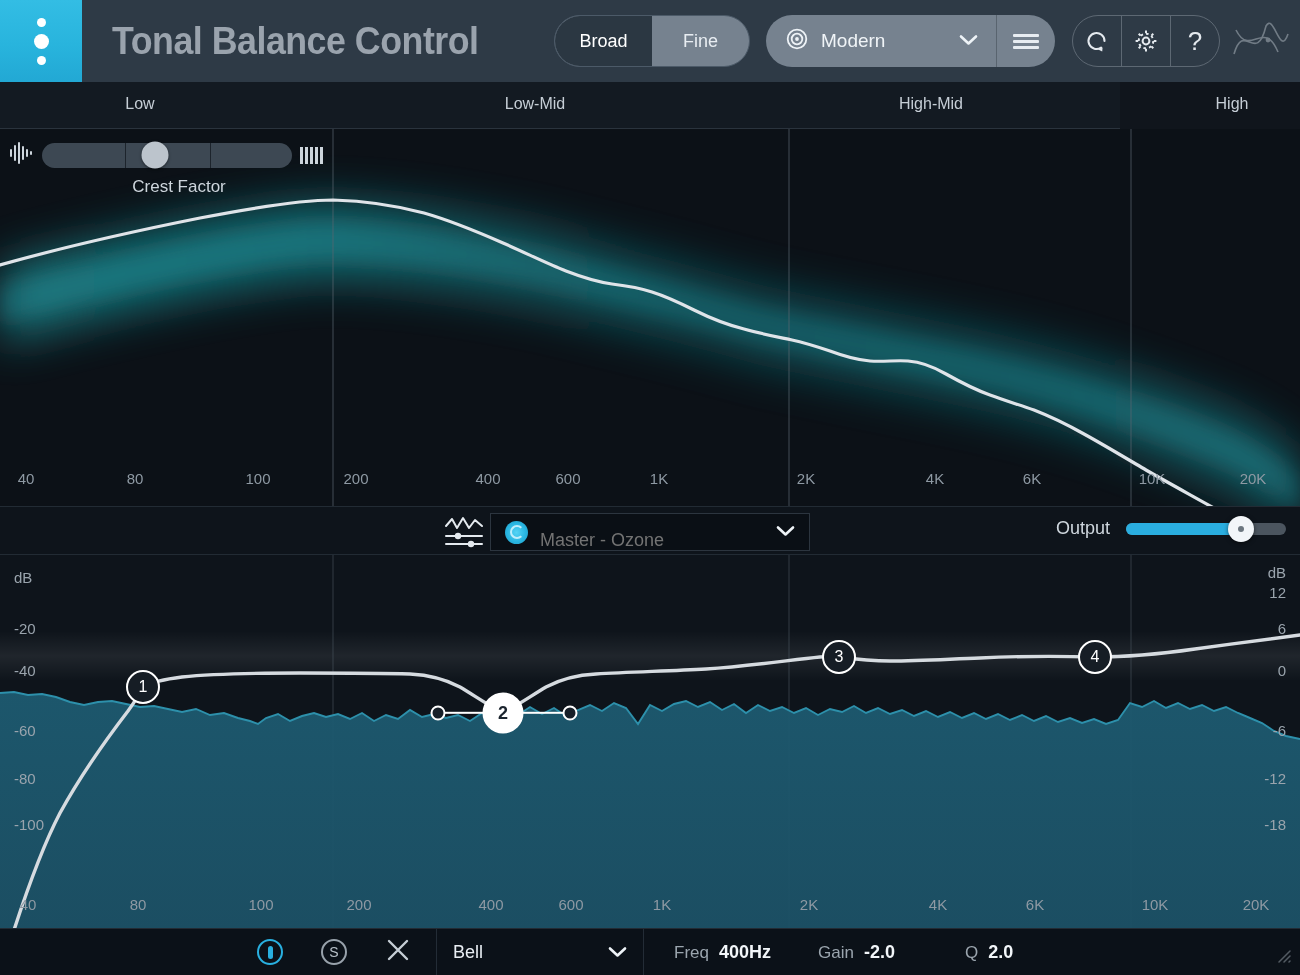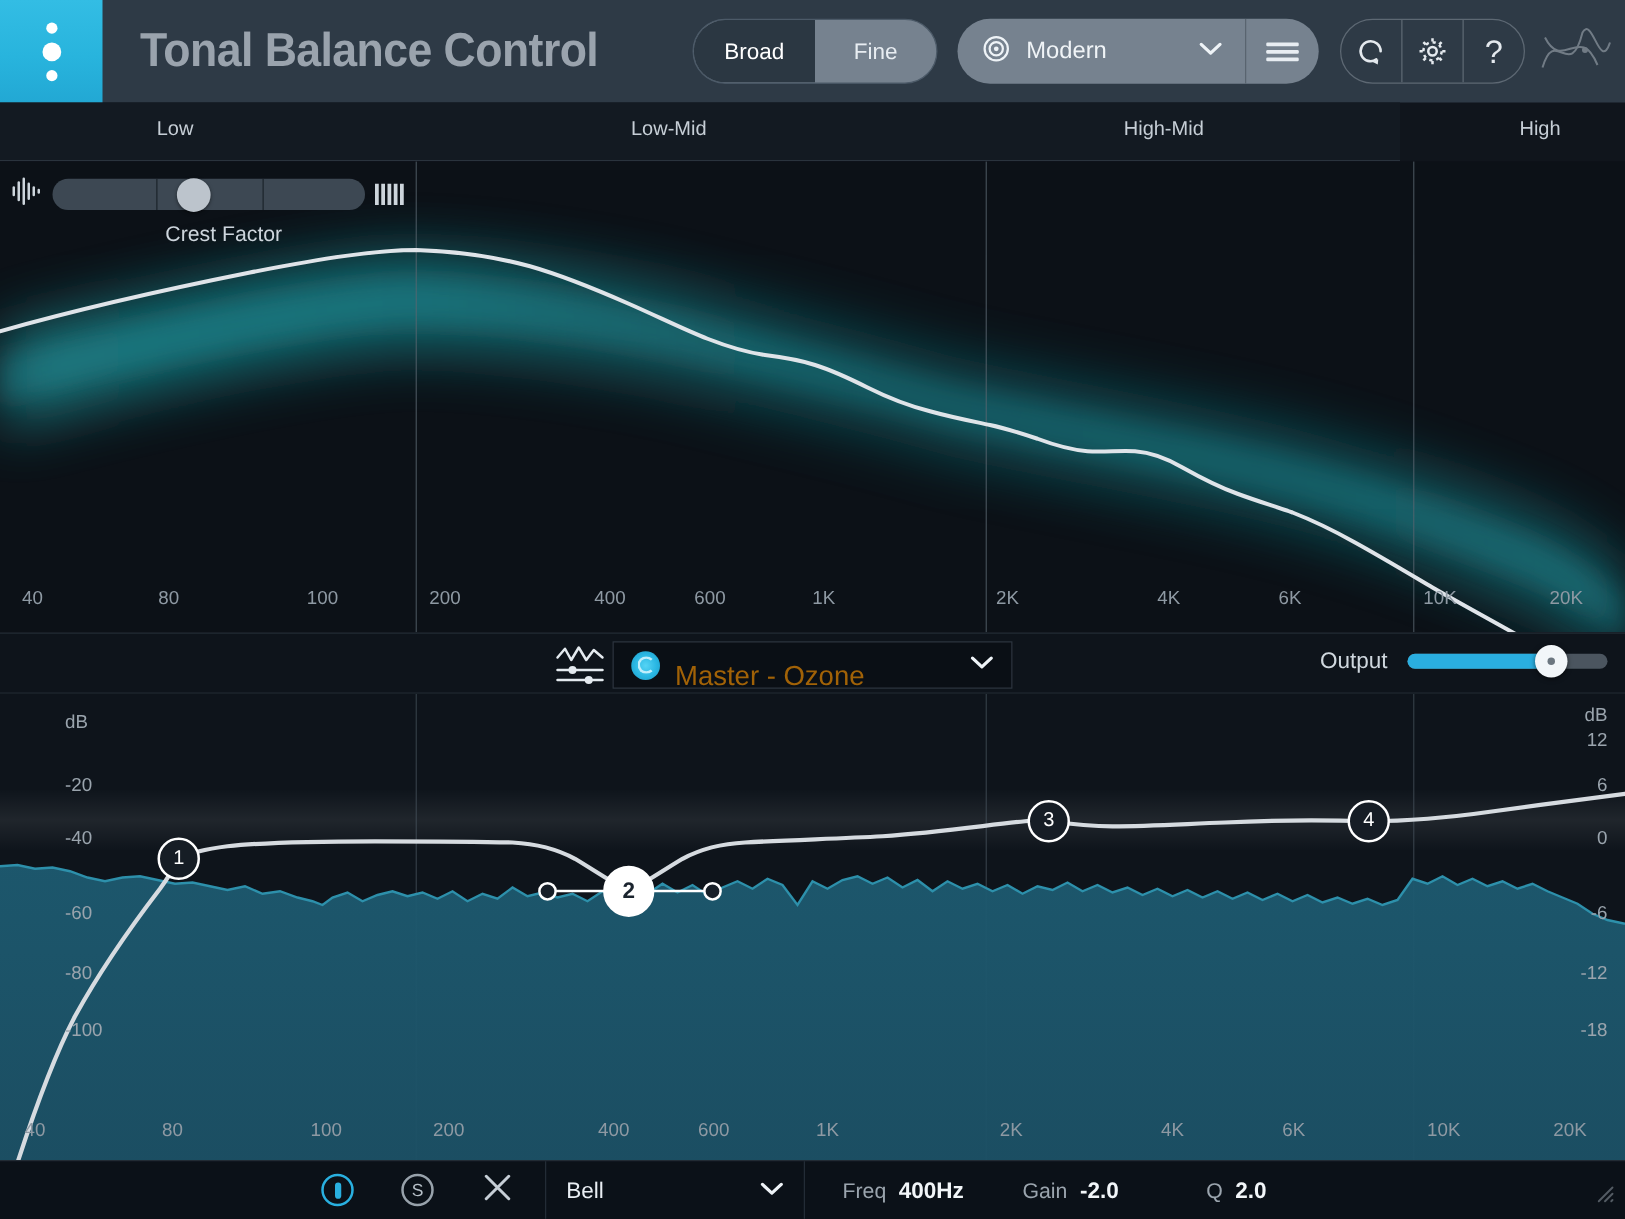--- a/index.html
+++ b/index.html
@@ -180,21 +180,21 @@
     width: 23px; height: 23px; border-radius: 50%;
     background: radial-gradient(circle at 50% 50%, #55d4f5 0%, #29b6e2 55%, #1f9ac4 100%);
     position: relative; flex: none;
   }
   .ozone-dot::after {
     content: ""; position: absolute; left: 50%; top: 50%;
     transform: translate(-50%,-50%);
     width: 10px; height: 10px; border-radius: 50%;
     border: 2px solid #bfeefc; border-right-color: transparent;
   }
-  .modsel-name { font-size: 22px; color: #a16207; margin-top: 17px; }
+  .modsel-name { font-size: 18px; color: #737373; margin-top: 17px; }
   .modsel-chev { margin-left: auto; }
 
   .outwrap {
     position: absolute; right: 14px; top: 11px;
     display: flex; align-items: center; gap: 16px;
   }
   .out-label { font-size: 18px; color: #cfd7de; margin-left: 12px; }
   .out-track {
     position: relative; width: 160px; height: 12px;
     background: #4b555f; border-radius: 6px; cursor: pointer;
@@ -214,21 +214,20 @@
   
   .eqpanel {
     position: absolute; left: 0; top: 555px;
     width: 1300px; height: 373px;
     background: #0e141b;
     overflow: hidden;
   }
   .dblabel {
     position: absolute; font-size: 15px; color: #9aa4ad;
     white-space: nowrap;
-    margin-left: 38px;
   }
   .dblabel.right { text-align: right; }
 
   .eqnode {
     position: absolute;
     width: 34px; height: 34px; border-radius: 50%;
     transform: translate(-50%,-50%);
     display: flex; align-items: center; justify-content: center;
     font-size: 16px; font-weight: 400;
     cursor: pointer; z-index: 12;

